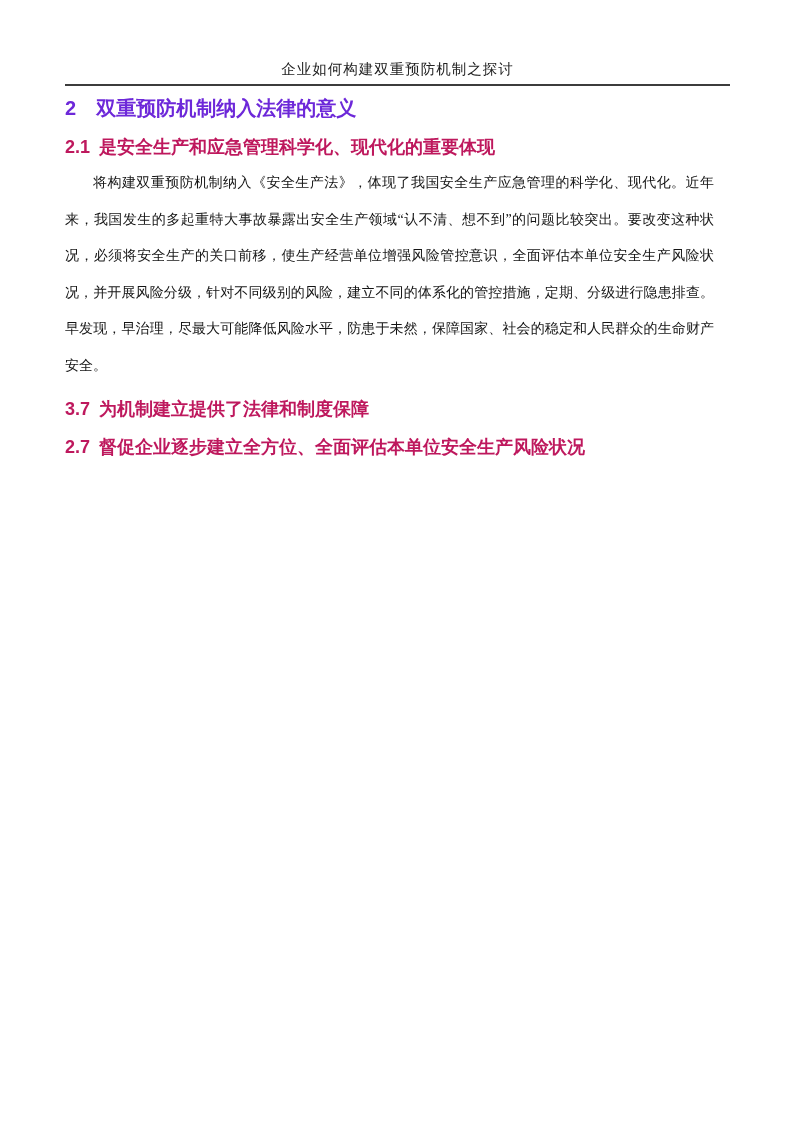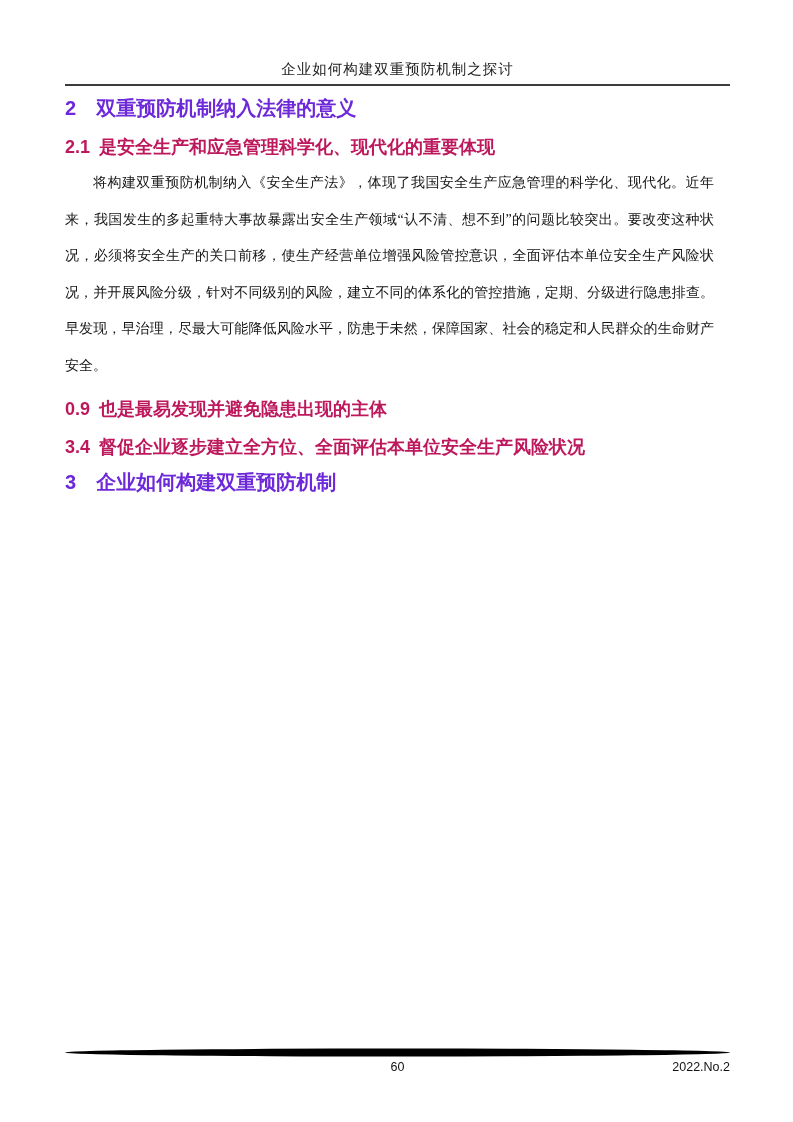--- a/index.html
+++ b/index.html
@@ -107,39 +107,27 @@
       <span class="h-num">2</span><span>双重预防机制纳入法律的意义</span>
     </div>
 
     <div class="h-level2">
       <span class="h-num">2.1</span><span>是安全生产和应急管理科学化、现代化的重要体现</span>
     </div>
 
     <p class="para">将构建双重预防机制纳入《安全生产法》，体现了我国安全生产应急管理的科学化、现代化。近年来，我国发生的多起重特大事故暴露出安全生产领域“认不清、想不到”的问题比较突出。要改变这种状况，必须将安全生产的关口前移，使生产经营单位增强风险管控意识，全面评估本单位安全生产风险状况，并开展风险分级，针对不同级别的风险，建立不同的体系化的管控措施，定期、分级进行隐患排查。早发现，早治理，尽最大可能降低风险水平，防患于未然，保障国家、社会的稳定和人民群众的生命财产安全。</p>
 
     <div class="h-level2">
-      <span class="h-num">0.9</span><span>也是最易发现并避免隐患出现的主体</span>
+      <span class="h-num">3.7</span><span>为机制建立提供了法律和制度保障</span>
     </div>
 
 
     <div class="h-level2">
-      <span class="h-num">3.4</span><span>督促企业逐步建立全方位、全面评估本单位安全生产风险状况</span>
+      <span class="h-num">2.7</span><span>督促企业逐步建立全方位、全面评估本单位安全生产风险状况</span>
     </div>
 
 
-    <div class="h-level1">
-      <span class="h-num">3</span><span>企业如何构建双重预防机制</span>
-    </div>
 
 
   </div>
 
-  <div class="footer">
-    <svg class="footer-bar-svg" viewBox="0 0 665 9" preserveAspectRatio="none" aria-hidden="true">
-      <ellipse cx="332.5" cy="4.5" rx="332.5" ry="4" fill="#000000"></ellipse>
-    </svg>
-    <div class="footer-row">
-      <span class="footer-page-num">60</span>
-      <span class="footer-issue">2022.No.2</span>
-    </div>
-  </div>
 
 </div>
 
 </body></html>

